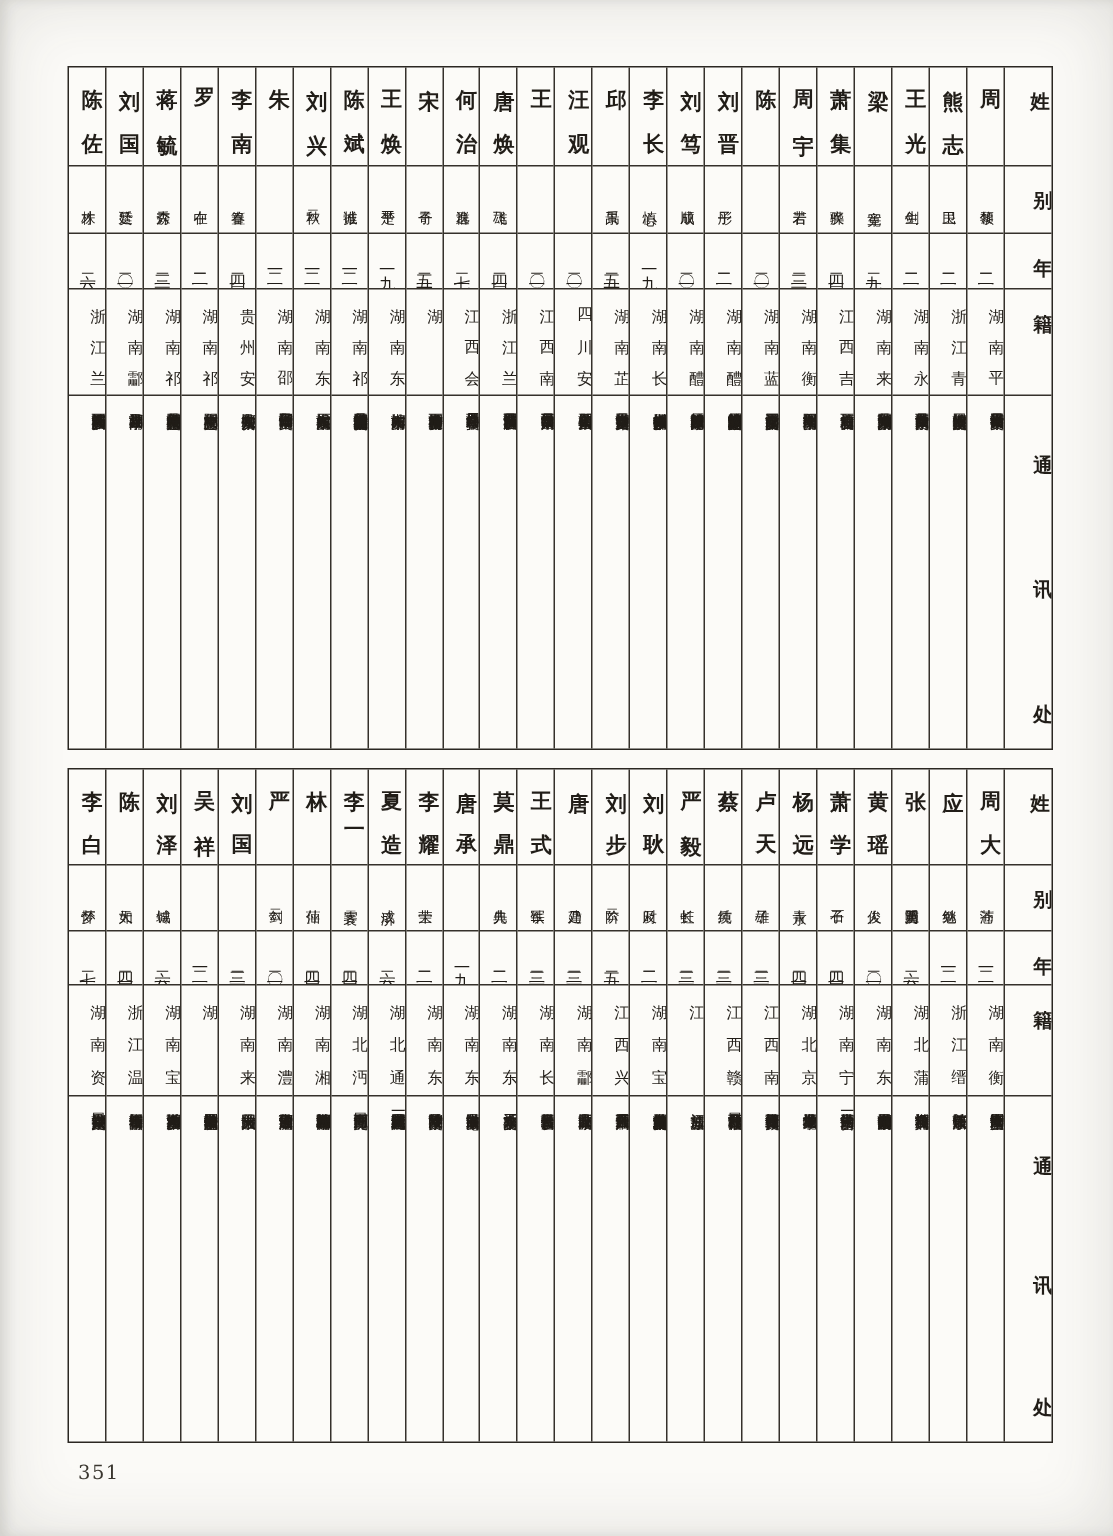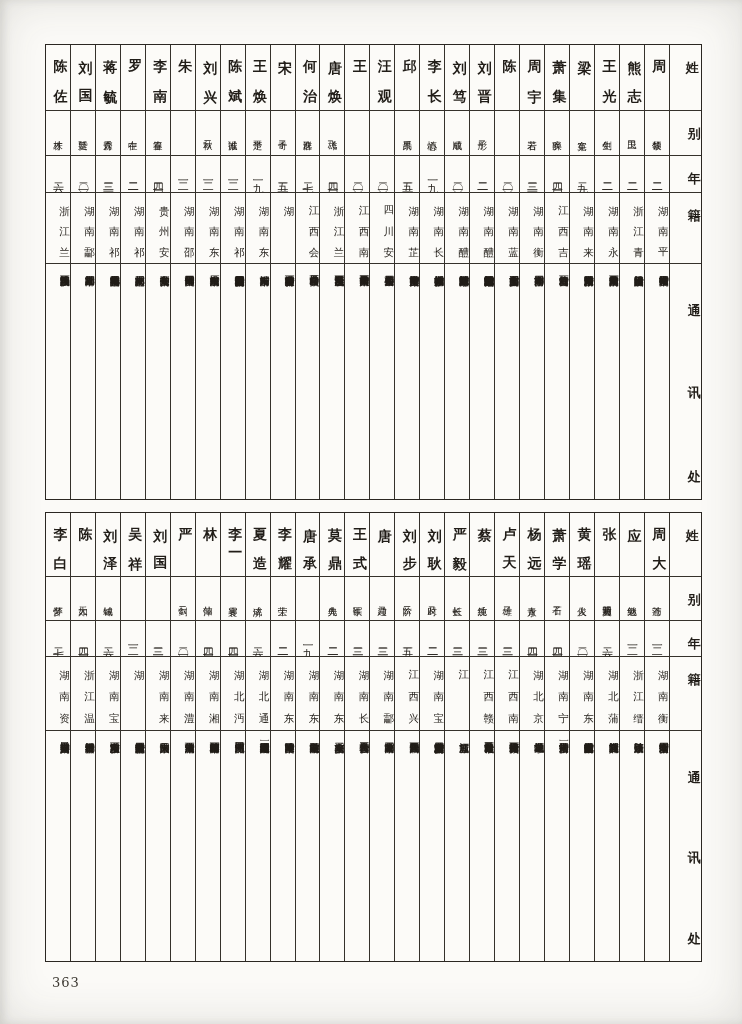--- a/index.html
+++ b/index.html
@@ -458,14 +458,14 @@
         <div class="cell address">湖南衡阳南乡四塘周世有堂</div>
       </div>
       <div class="col header-col">
         <div class="cell name">姓名</div>
         <div class="cell alias">别号</div>
         <div class="cell age">年龄</div>
         <div class="cell native">籍贯</div>
         <div class="cell address">通讯处</div>
       </div>
     </div>
-  <div class="page-number">363</div>
+  <div class="page-number">351</div>
 </div>
 
 </body></html>

